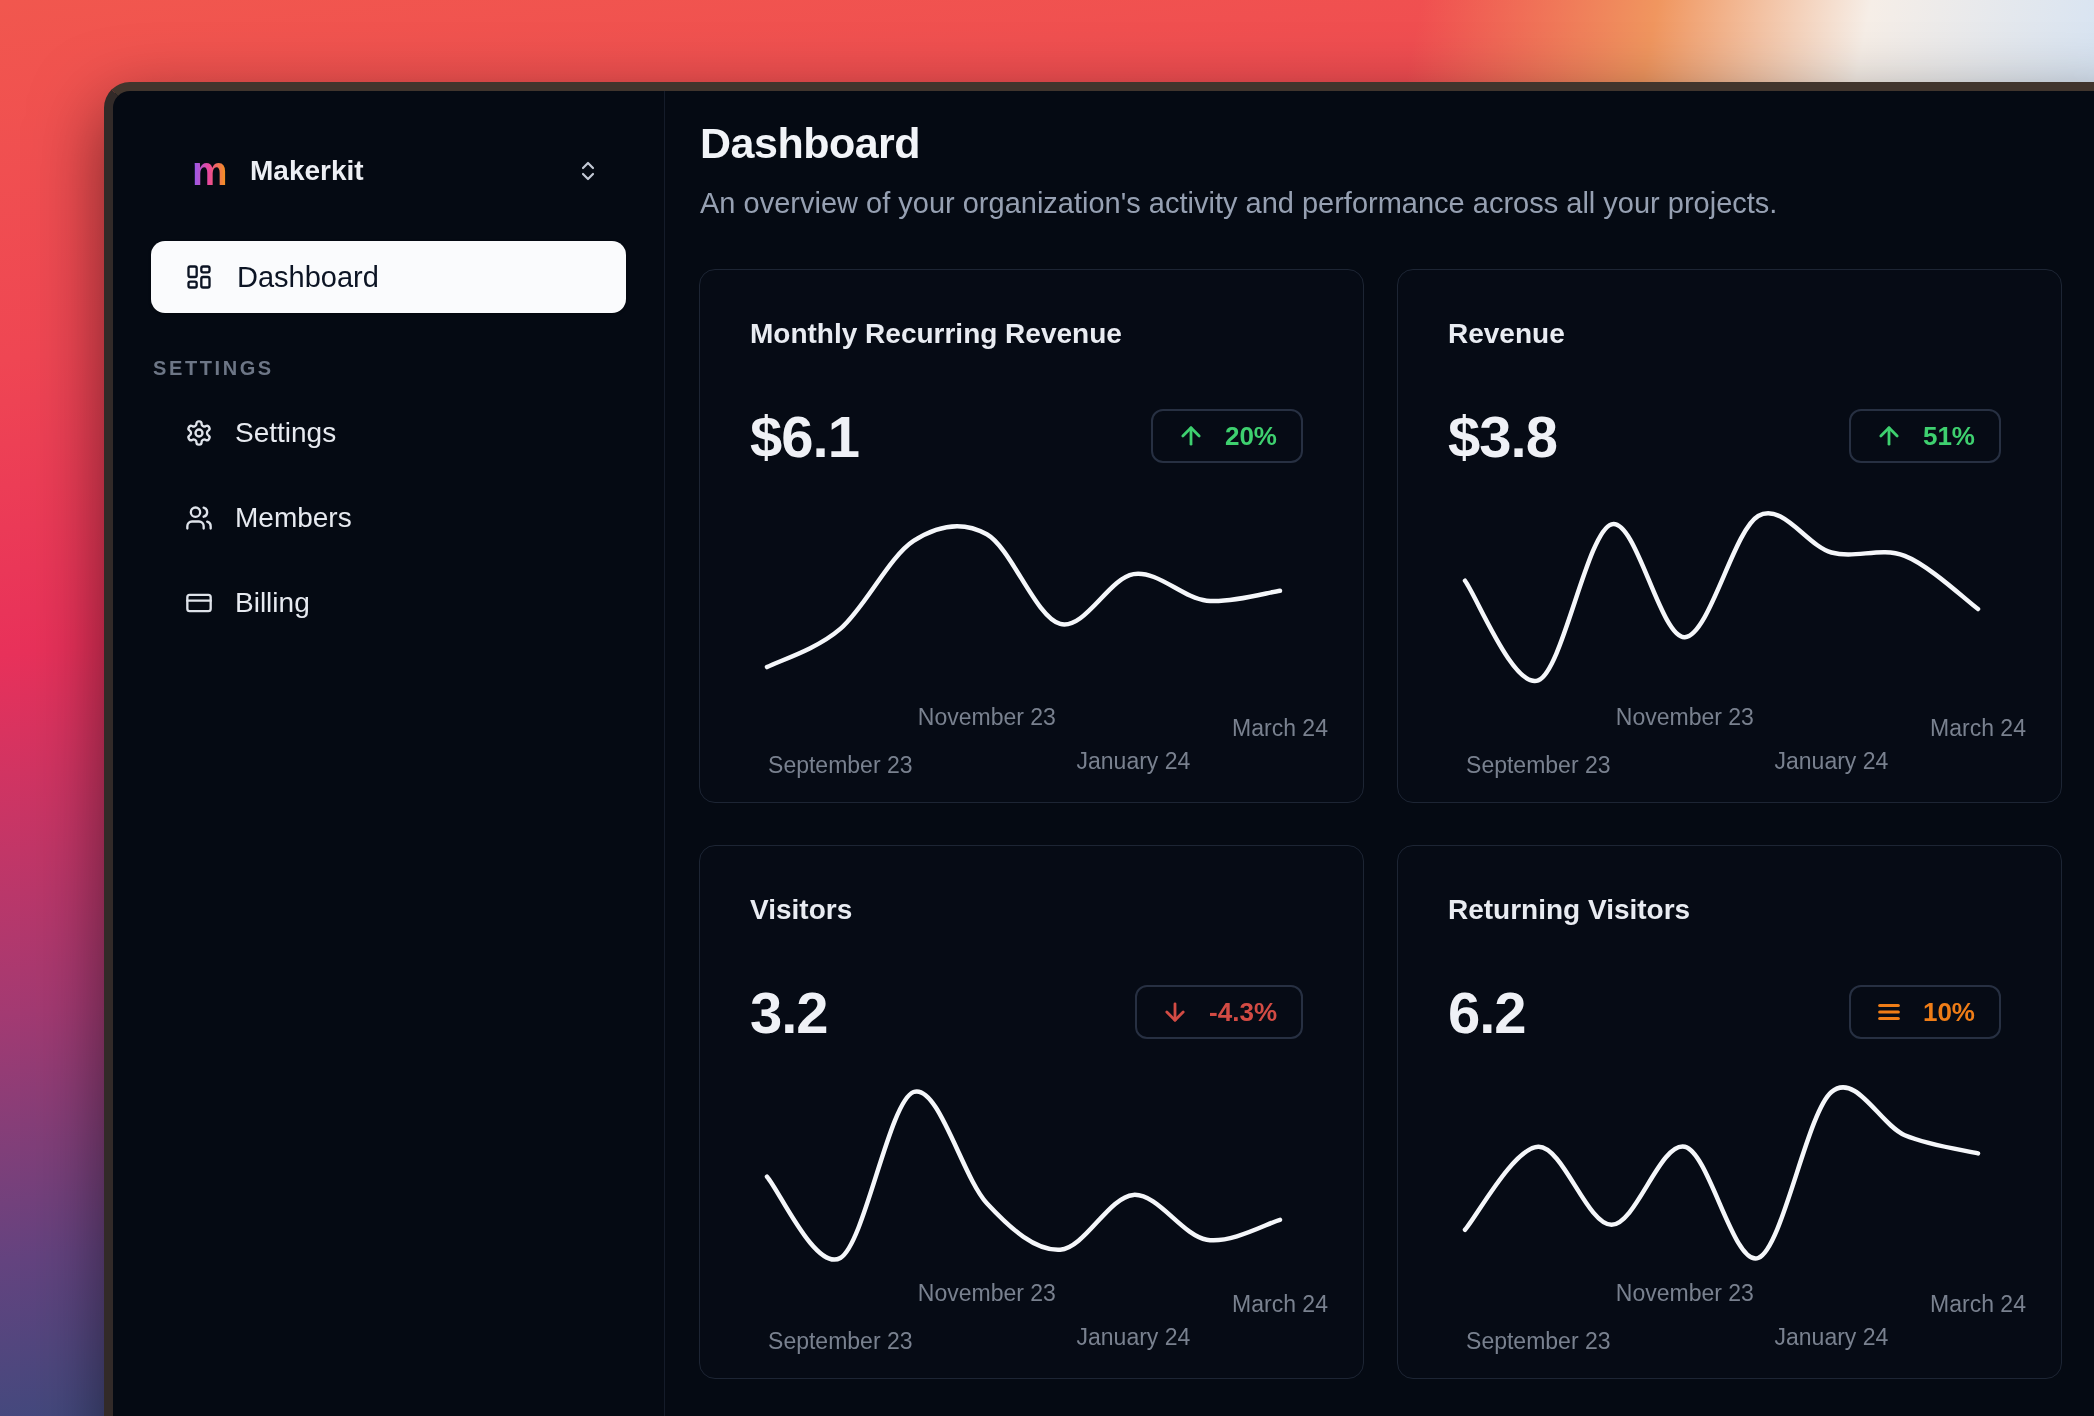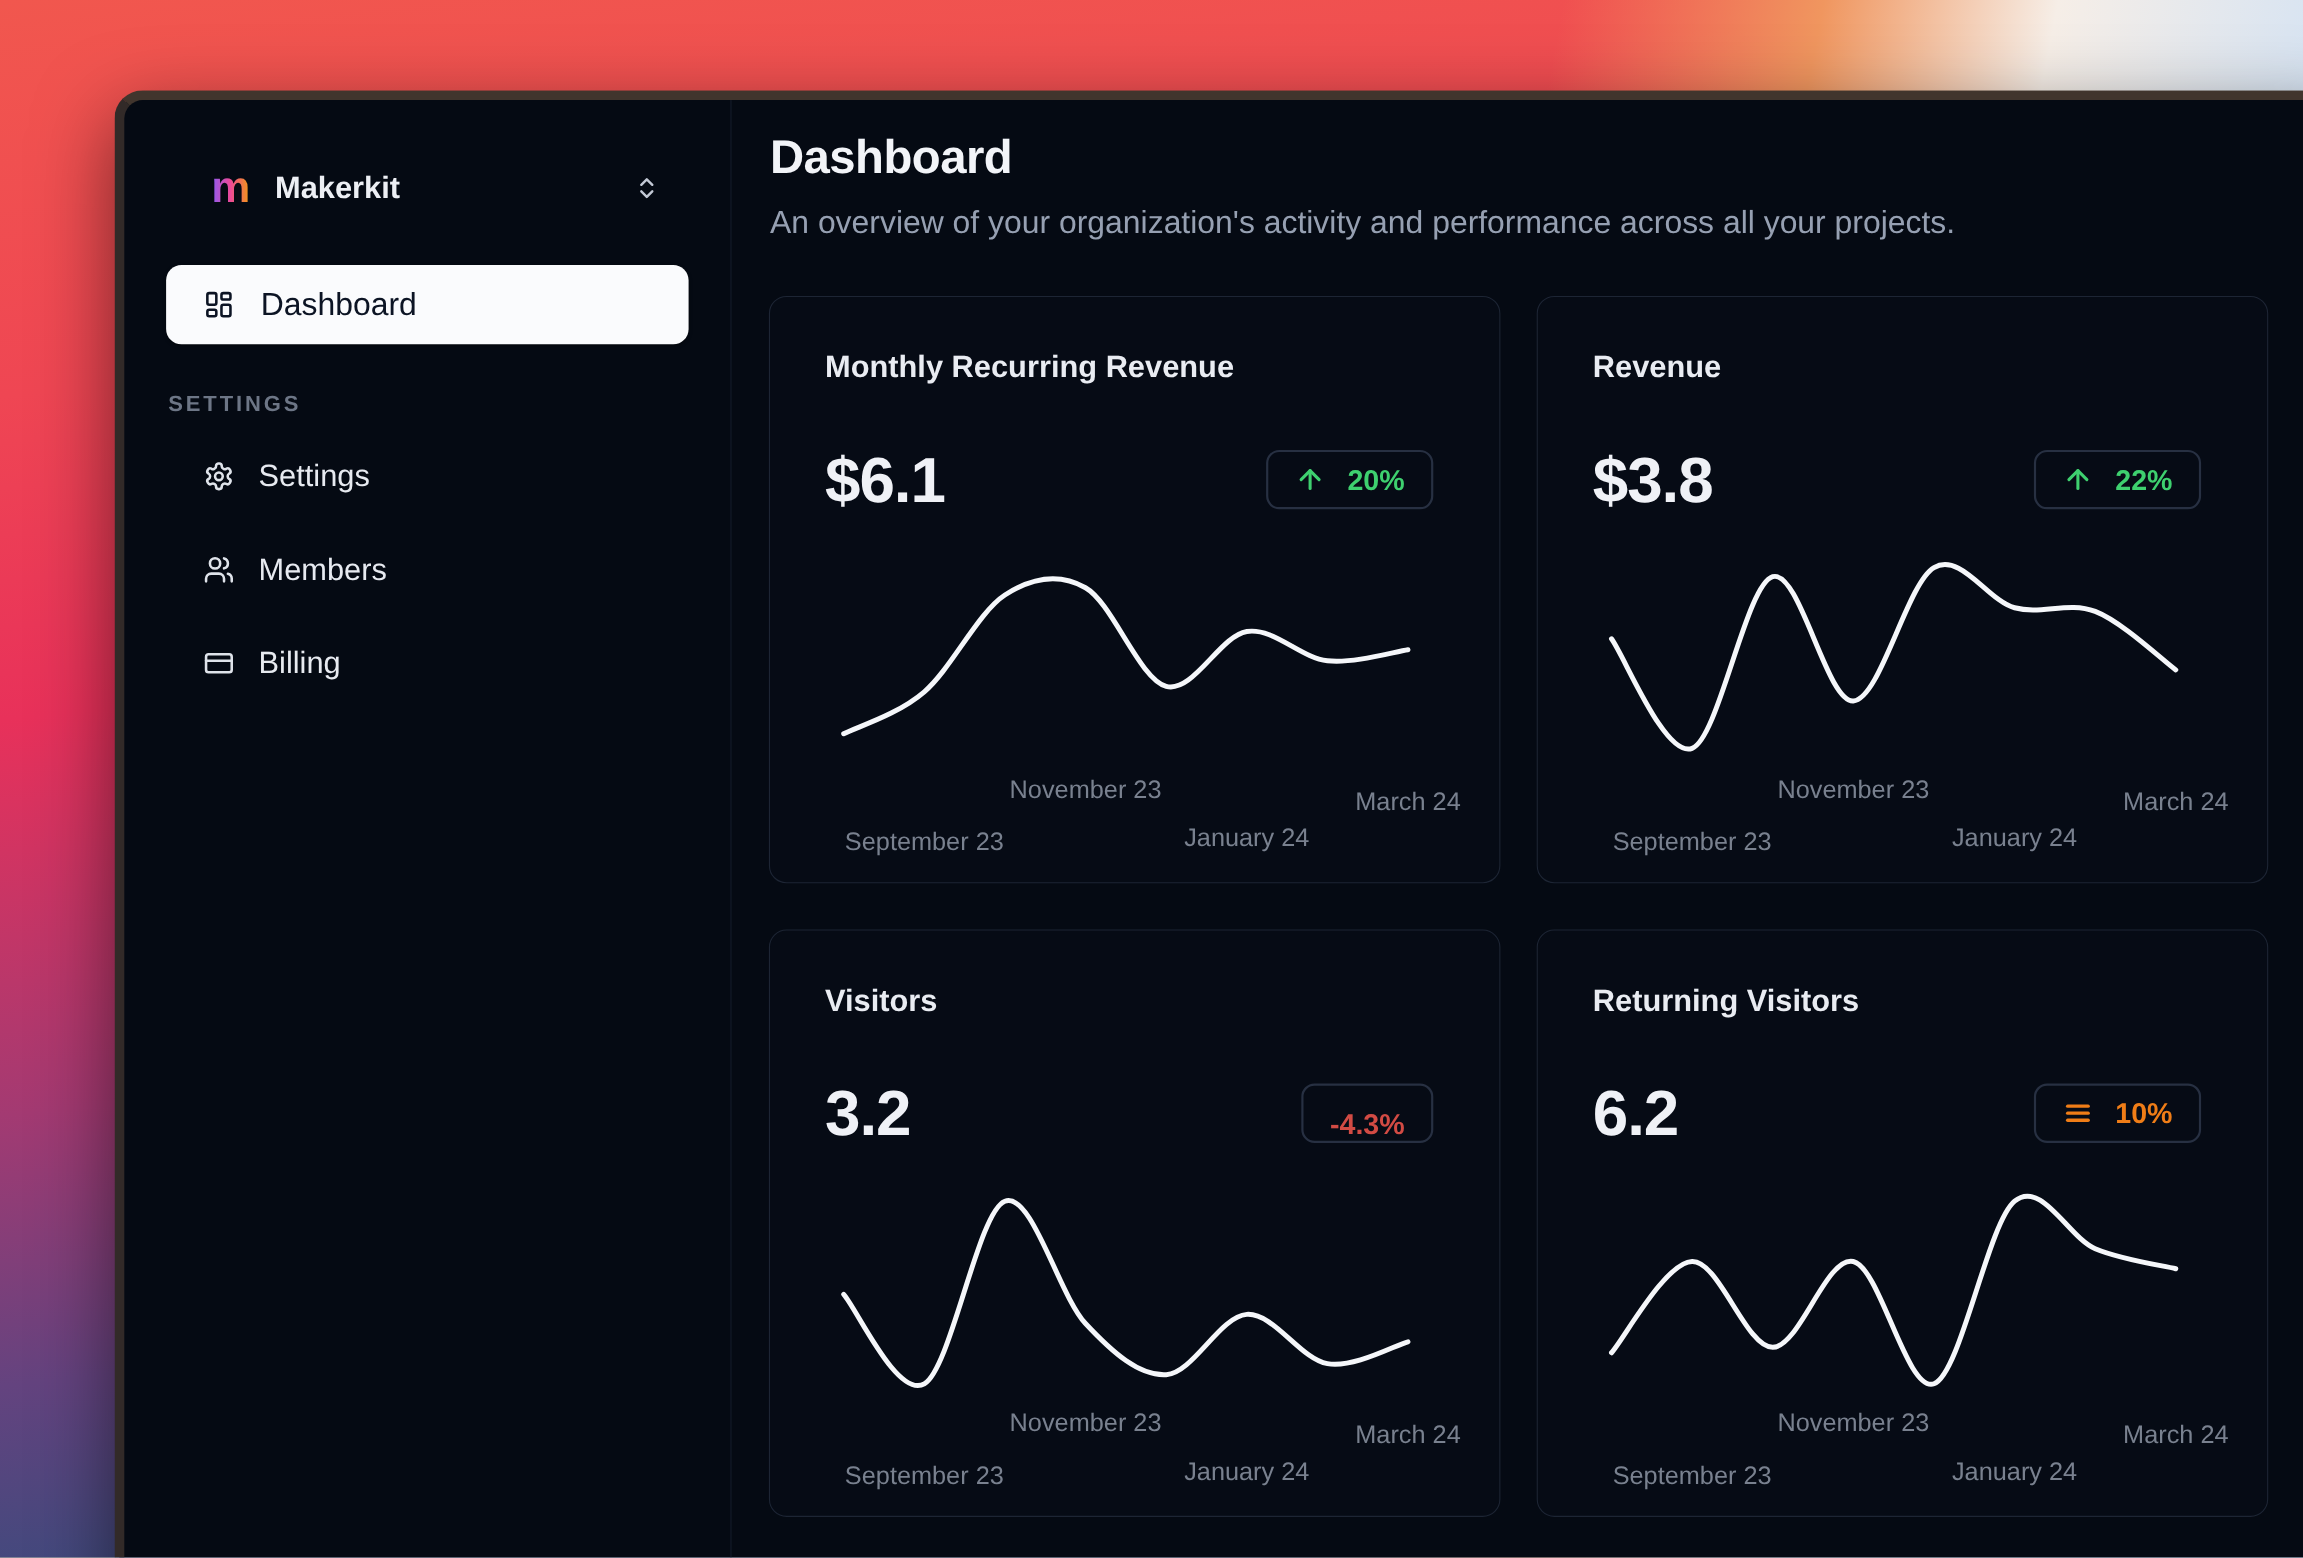--- a/index.html
+++ b/index.html
@@ -82,21 +82,21 @@
   .value-row { display:flex; justify-content:space-between; align-items:center; height:64px; margin-bottom:42px; }
   .metric-value { font-size:58px; font-weight:700; color:#eff1f6; letter-spacing:-1px; }
 
   .badge {
     height:54px; padding:0 24px; border:2px solid #273042; border-radius:12px;
     display:flex; align-items:center; gap:20px; font-size:26px; font-weight:700;
   }
   .badge svg { width:28px; height:28px; }
   .badge .t-icon { display:none; }
   .badge.trend-up      { color:var(--positive); }
-  .badge.trend-down    { color:var(--negative);flex-direction:column; }
+  .badge.trend-down    { color:var(--negative); }
   .badge.trend-neutral { color:var(--neutral); }
   .badge.trend-up      .icon-up,
   .badge.trend-down    .icon-down,
   .badge.trend-neutral .icon-flat { display:block; }
 
   .chart { height:178px; margin:0 23px 0 17px; }
   .chart svg { width:100%; height:100%; display:block; overflow:visible; }
   .chart path { fill:none; stroke:var(--line); stroke-width:4.5; stroke-linecap:round; stroke-linejoin:round; vector-effect:non-scaling-stroke; }
 
   .x-axis { position:relative; height:28px; margin:16px 23px 0 17px; font-size:23px; color:#79818f; }
@@ -196,21 +196,21 @@
         <section class="card">
           <h2 class="card-title">Revenue</h2>
           <div class="value-row">
             <span class="metric-value">$3.8</span>
             <span class="badge trend-up">
               <svg class="t-icon icon-up" viewBox="0 0 24 24" fill="none" stroke="currentColor" stroke-width="2.4" stroke-linecap="round" stroke-linejoin="round">
                   <path d="M12 19V5"></path>
                   <path d="m5 12 7-7 7 7"></path>
                 </svg>
 
-              <span>22%</span>
+              <span>51%</span>
             </span>
           </div>
           <div class="chart">
             <svg viewBox="0 0 530 178" preserveAspectRatio="none">
                 <path d="M0,70.74000000000001C12.6,87.3 50.5,179.7 75.7,170.3C101.0,160.9 126.2,21.5 151.4,14.3C176.7,7.1 201.9,128.6 227.1,127.2C252.4,125.8 277.6,20.1 302.9,6.0C328.1,-8.1 353.3,35.9 378.6,42.5C403.8,49.2 429.0,36.4 454.3,45.8C479.5,55.2 517.4,90.1 530.0,99.0" style="stroke: rgb(245, 247, 250);"></path>
               </svg>
           </div>
           <div class="x-axis">
             <span>September 23</span>
             <span>November 23</span>

